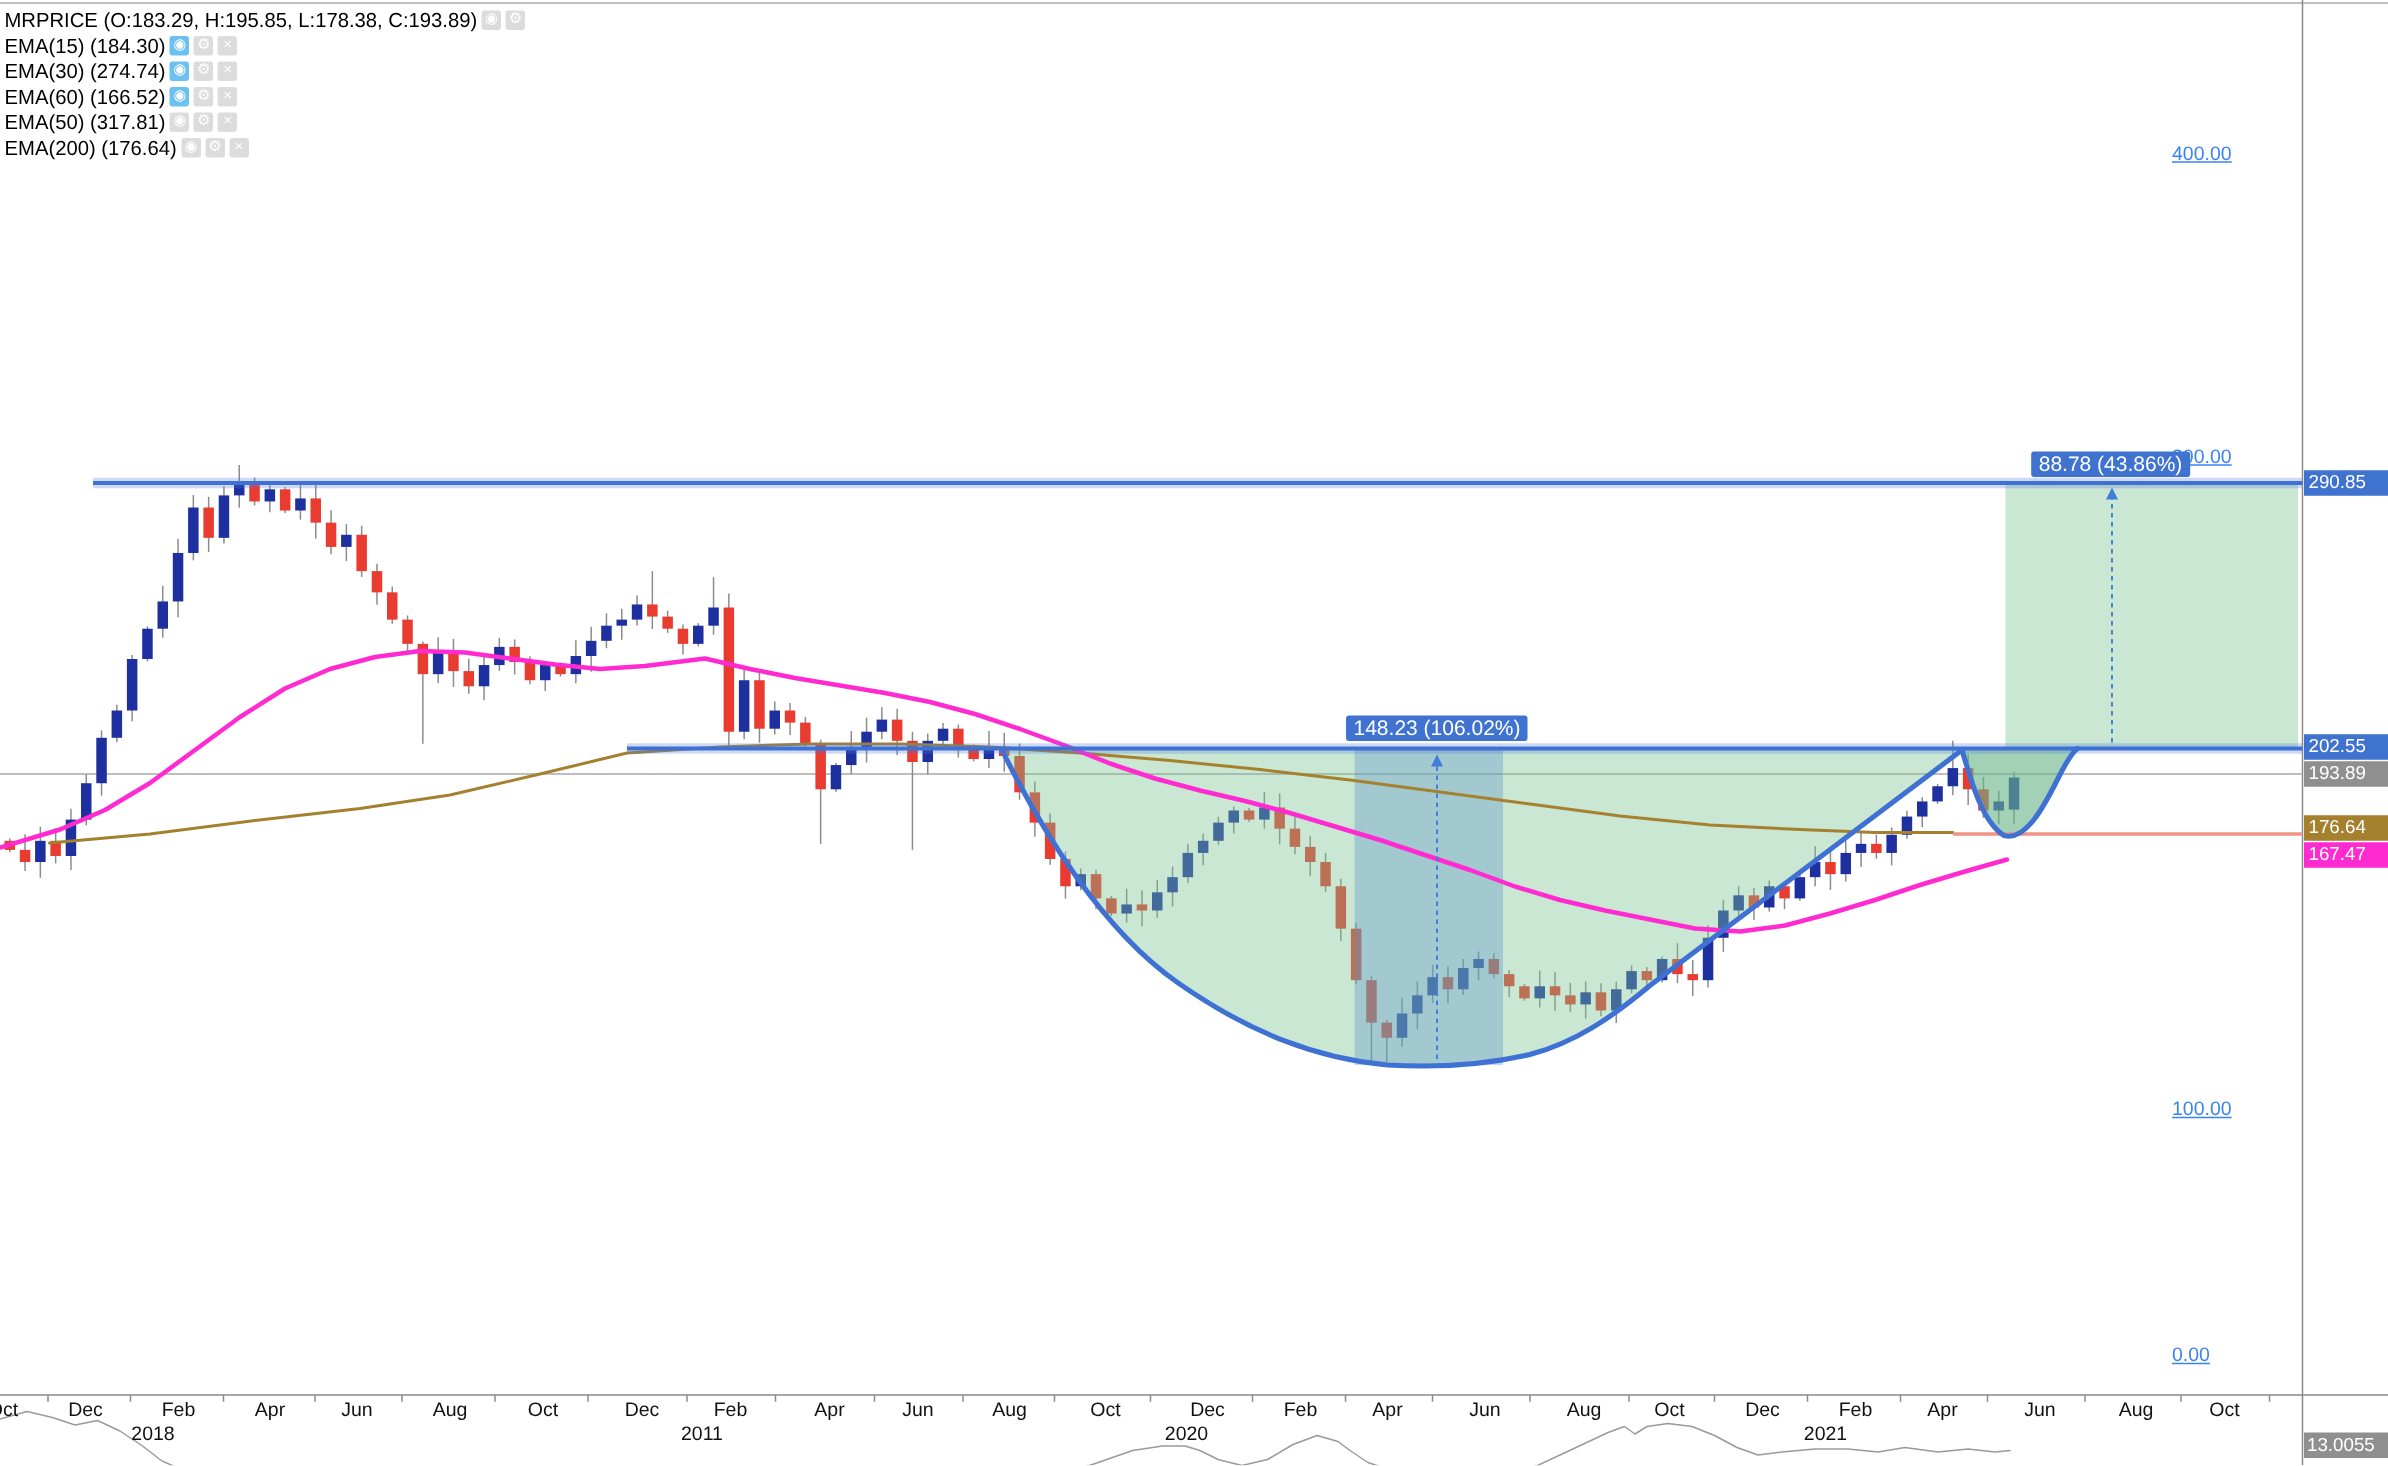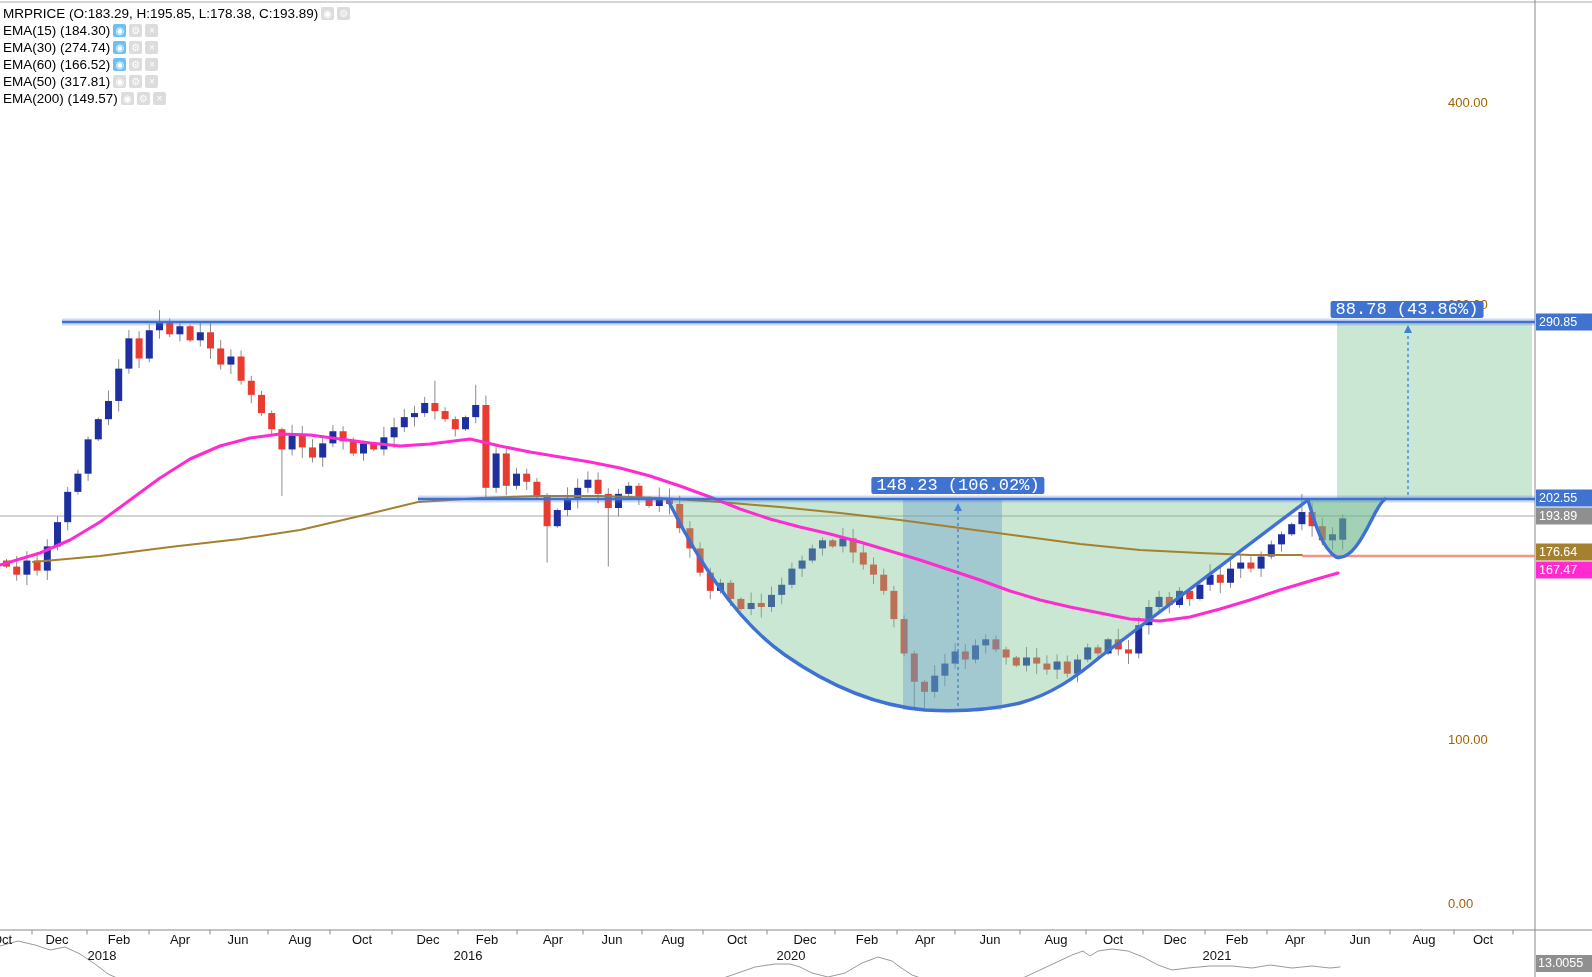--- a/index.html
+++ b/index.html
@@ -10,28 +10,28 @@
   .legend{position:absolute;left:3px;top:5px;z-index:30;text-align:right;}
   .legend-row{display:flex;align-items:center;height:17px;white-space:nowrap;}
   .legend-text{font-size:13.5px;color:#000;letter-spacing:0;}
   .lg-icon{display:inline-flex;align-items:center;justify-content:center;
            width:13px;height:13px;border-radius:2px;margin-left:3px;
            font-size:10px;line-height:13px;color:#fff;cursor:pointer;flex:0 0 auto;}
   .lg-icon.grey{background:#dcdcdc;}
   .lg-icon.blue{background:#6cc0f2;}
   .lg-icon .g{transform:translateY(-0.5px);}
   
-  .ylab{position:absolute;left:1448px;font-size:13px;color:#a16207;transform:translateY(-50%);z-index:20;}
+  .ylab{position:absolute;left:1448px;font-size:13px;color:#3b82f6;transform:translateY(-50%);z-index:20;text-decoration:underline;}
   .ybox{position:absolute;left:1536px;width:56px;height:17px;line-height:17px;
         font-size:12.5px;color:#fff;padding-left:3px;transform:translateY(-50%);z-index:21;}
   .xlab{position:absolute;top:932px;font-size:13px;color:#111;transform:translateX(-50%);z-index:20;}
   .yearlab{position:absolute;top:948px;font-size:13px;color:#111;transform:translateX(-50%);z-index:20;}
   .mlabel{position:absolute;transform:translateX(-50%);background:#3f73cf;color:#fff;
-          font-size:17px;line-height:17px;height:17px;padding:0 5px;border-radius:2px;
-          white-space:nowrap;z-index:25;cursor:pointer;font-family:Liberation Mono, monospace;}
+          font-size:14px;line-height:17px;height:17px;padding:0 5px;border-radius:2px;
+          white-space:nowrap;z-index:25;cursor:pointer;}
   .bottom-val{position:absolute;left:1536px;width:56px;height:17px;line-height:17px;
           font-size:12.5px;color:#fff;background:#8f8f8f;padding-left:2px;z-index:22;}
 </style>
 </head>
 <body>
 
 <div class="stage">
   <svg id="chart-svg" width="1592" height="977">
       <line x1="0" y1="2" x2="1592" y2="2" stroke="#ababab" stroke-width="1"></line>
       <line x1="0" y1="930" x2="1592" y2="930" stroke="#8a8a8a" stroke-width="1"></line>
@@ -398,21 +398,21 @@
           <span class="g">◉</span>
         </span>
         <span class="lg-icon grey">
           <span class="g">⚙</span>
         </span>
         <span class="lg-icon grey">
           <span class="g">×</span>
         </span>
       </div>
       <div class="legend-row">
-        <span class="legend-text">EMA(200) (149.57)</span>
+        <span class="legend-text">EMA(200) (176.64)</span>
         <span class="lg-icon grey">
           <span class="g">◉</span>
         </span>
         <span class="lg-icon grey">
           <span class="g">⚙</span>
         </span>
         <span class="lg-icon grey">
           <span class="g">×</span>
         </span>
       </div>
@@ -452,19 +452,19 @@
       <div class="xlab" style="left: 990px;">Jun</div>
       <div class="xlab" style="left: 1056px;">Aug</div>
       <div class="xlab" style="left: 1113px;">Oct</div>
       <div class="xlab" style="left: 1175px;">Dec</div>
       <div class="xlab" style="left: 1237px;">Feb</div>
       <div class="xlab" style="left: 1295px;">Apr</div>
       <div class="xlab" style="left: 1360px;">Jun</div>
       <div class="xlab" style="left: 1424px;">Aug</div>
       <div class="xlab" style="left: 1483px;">Oct</div>
       <div class="yearlab" style="left: 102px;">2018</div>
-      <div class="yearlab" style="left: 468px;">2016</div>
+      <div class="yearlab" style="left: 468px;">2011</div>
       <div class="yearlab" style="left: 791px;">2020</div>
       <div class="yearlab" style="left: 1217px;">2021</div>
     </div>
 
   <div class="bottom-val" id="bottom-val" style="top: 955px;">13.0055</div>
 </div>
 
 </body></html>

